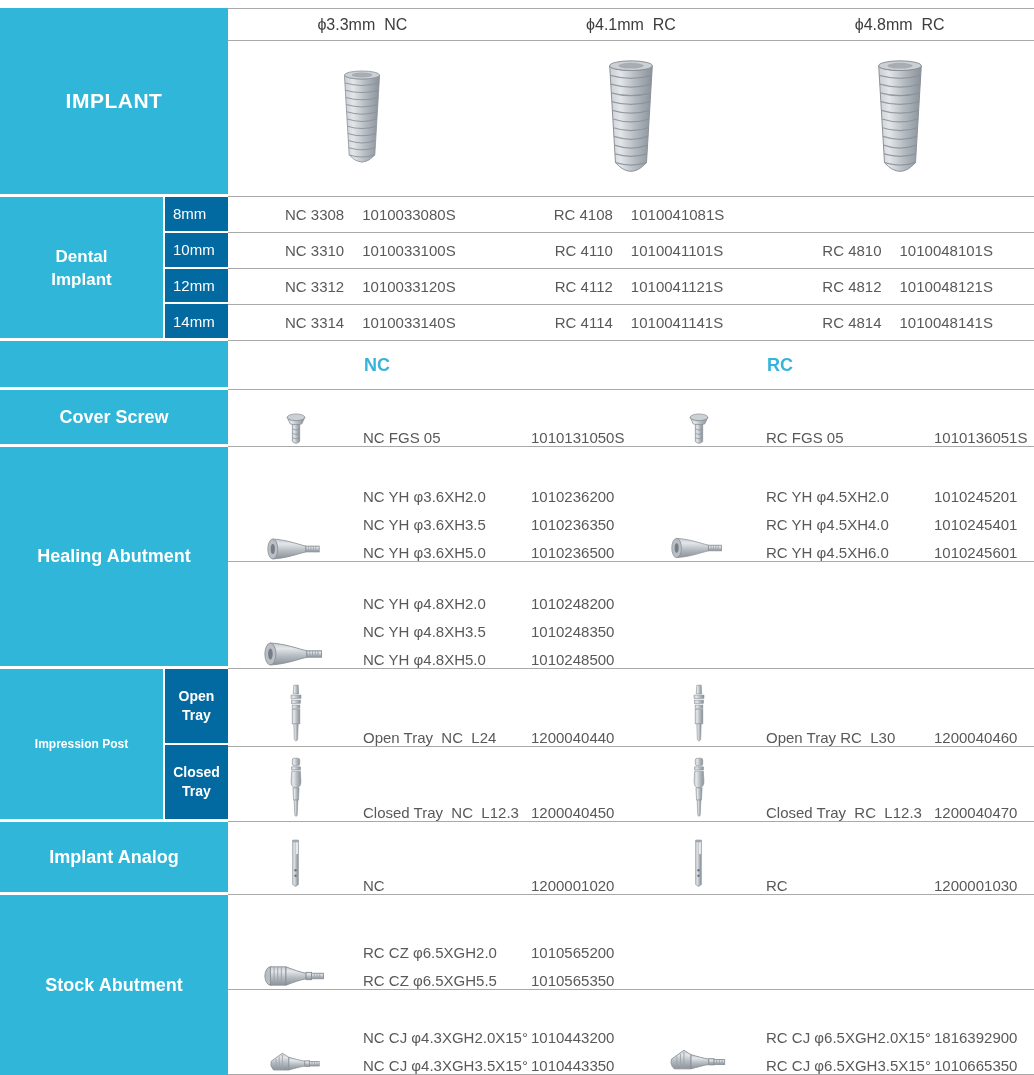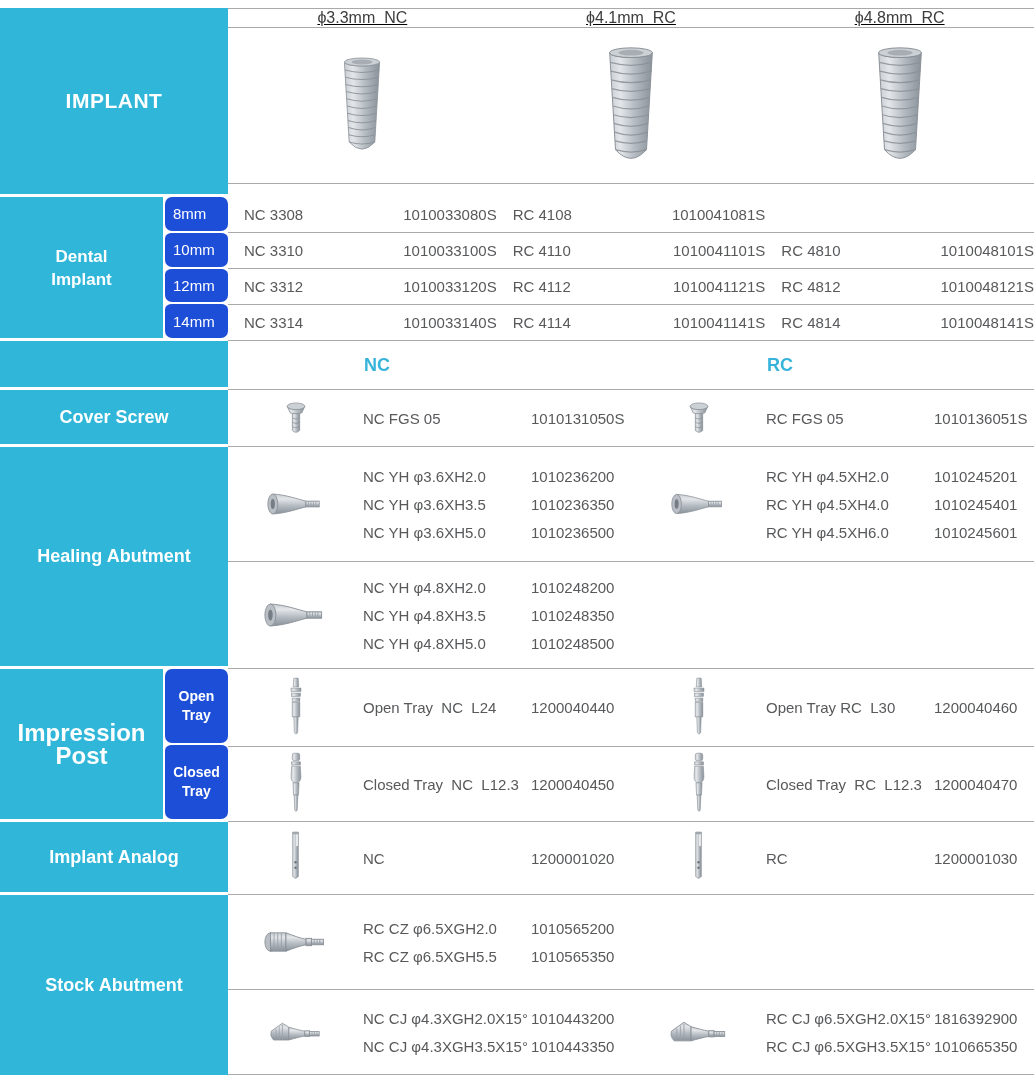--- a/index.html
+++ b/index.html
@@ -7,34 +7,34 @@
   .page { position: relative; width: 1034px; height: 1075px; background: #fff; padding-top: 8px; overflow: hidden; }
   .sec { display: flex; width: 100%; }
   .side { width: 228px; flex: none; background: #fff; }
   .teal { background: #2fb6d8; color: #fff; height: calc(100% - 3px); display: flex; flex-direction: column; align-items: center; justify-content: center; text-align: center; }
   .teal.full { height: 100%; }
   .label-xl { font-size: 21px; font-weight: bold; letter-spacing: .5px; }
   .label-lg { font-size: 18px; font-weight: bold; }
   .side-split { display: flex; height: calc(100% - 3px); }
   .main-label { width: 165px; background: #2fb6d8; color: #fff; border-right: 2px solid #fff; display: flex; flex-direction: column; align-items: center; justify-content: center; font-weight: bold; font-size: 17px; line-height: 23px; text-align: center; }
   .sub-col { width: 63px; display: flex; flex-direction: column; }
-  .sub-cell { flex: 1; background: #1d4ed8; color: #fff; display: flex; align-items: center; padding-left: 8px; font-size: 15px; border-radius: 7px; }
+  .sub-cell { flex: 1; background: #0369a1; color: #fff; display: flex; align-items: center; padding-left: 8px; font-size: 15px; }
   .sub-cell + .sub-cell { border-top: 2px solid #fff; }
   .sub-cell.centered { flex-direction: column; justify-content: center; padding-left: 0; font-weight: bold; font-size: 14px; line-height: 19px; }
   .content { flex: 1; display: flex; flex-direction: column; }
-  .hdr-row { height: 20px; border-top: 1px solid #a9a9a9; border-bottom: 1px solid #a9a9a9; display: flex; align-items: center; text-decoration: underline; }
+  .hdr-row { height: 33px; border-top: 1px solid #a9a9a9; border-bottom: 1px solid #a9a9a9; display: flex; align-items: center; }
   .third { width: 33.333%; text-align: center; font-size: 16px; color: #3d3d3f; white-space: pre; }
   .img-row { height: 156px; border-bottom: 1px solid #a9a9a9; display: flex; }
   .img-row .third { display: flex; align-items: center; justify-content: center; }
   .drow { height: 36px; border-bottom: 1px solid #a9a9a9; display: flex; align-items: center; }
-  .dgroup { width: 33.333%; display: flex; justify-content: space-between; gap: 18px; font-size: 15px; color: #58595b; white-space: pre; padding-left: 16px; }
+  .dgroup { width: 33.333%; display: flex; justify-content: center; gap: 18px; font-size: 15px; color: #58595b; white-space: pre; padding-left: 16px; }
   .plat-row { height: 49px; border-bottom: 1px solid #a9a9a9; display: flex; align-items: center; }
   .plat { width: 403px; padding-left: 136px; font-weight: bold; font-size: 18px; color: #36b3d9; }
   .crow { border-bottom: 1px solid #a9a9a9; display: flex; }
-  .half { width: 403px; display: flex; align-items: center; }
+  .half { width: 403px; display: flex; align-items: flex-end; }
   .icell { width: 135px; flex: none; display: flex; align-items: center; justify-content: center; }
   .ncell { flex: 1; display: flex; flex-direction: column; justify-content: center; gap: 11px; font-size: 15px; color: #58595b; white-space: pre; line-height: 17px; }
   .ccell { width: 100px; flex: none; display: flex; flex-direction: column; justify-content: center; gap: 11px; font-size: 15px; color: #58595b; white-space: nowrap; line-height: 17px; }
   svg.prod { display: block; }
 </style>
 </head>
 <body>
 
 <svg width="0" height="0" style="position:absolute" aria-hidden="true">
   <defs>
@@ -316,21 +316,21 @@
           </div>
         </div>
         <div class="half"></div>
       </div>
     </div>
   </div>
 
   <div class="sec" style="height:153px">
     <div class="side">
       <div class="side-split">
-        <div class="main-label" style="font-size:24px">Impression Post</div>
+        <div class="main-label" style="font-size:12px">Impression Post</div>
         <div class="sub-col">
           <div class="sub-cell centered">
             <div>Open</div>
             <div>Tray</div>
           </div>
           <div class="sub-cell centered">
             <div>Closed</div>
             <div>Tray</div>
           </div>
         </div>

